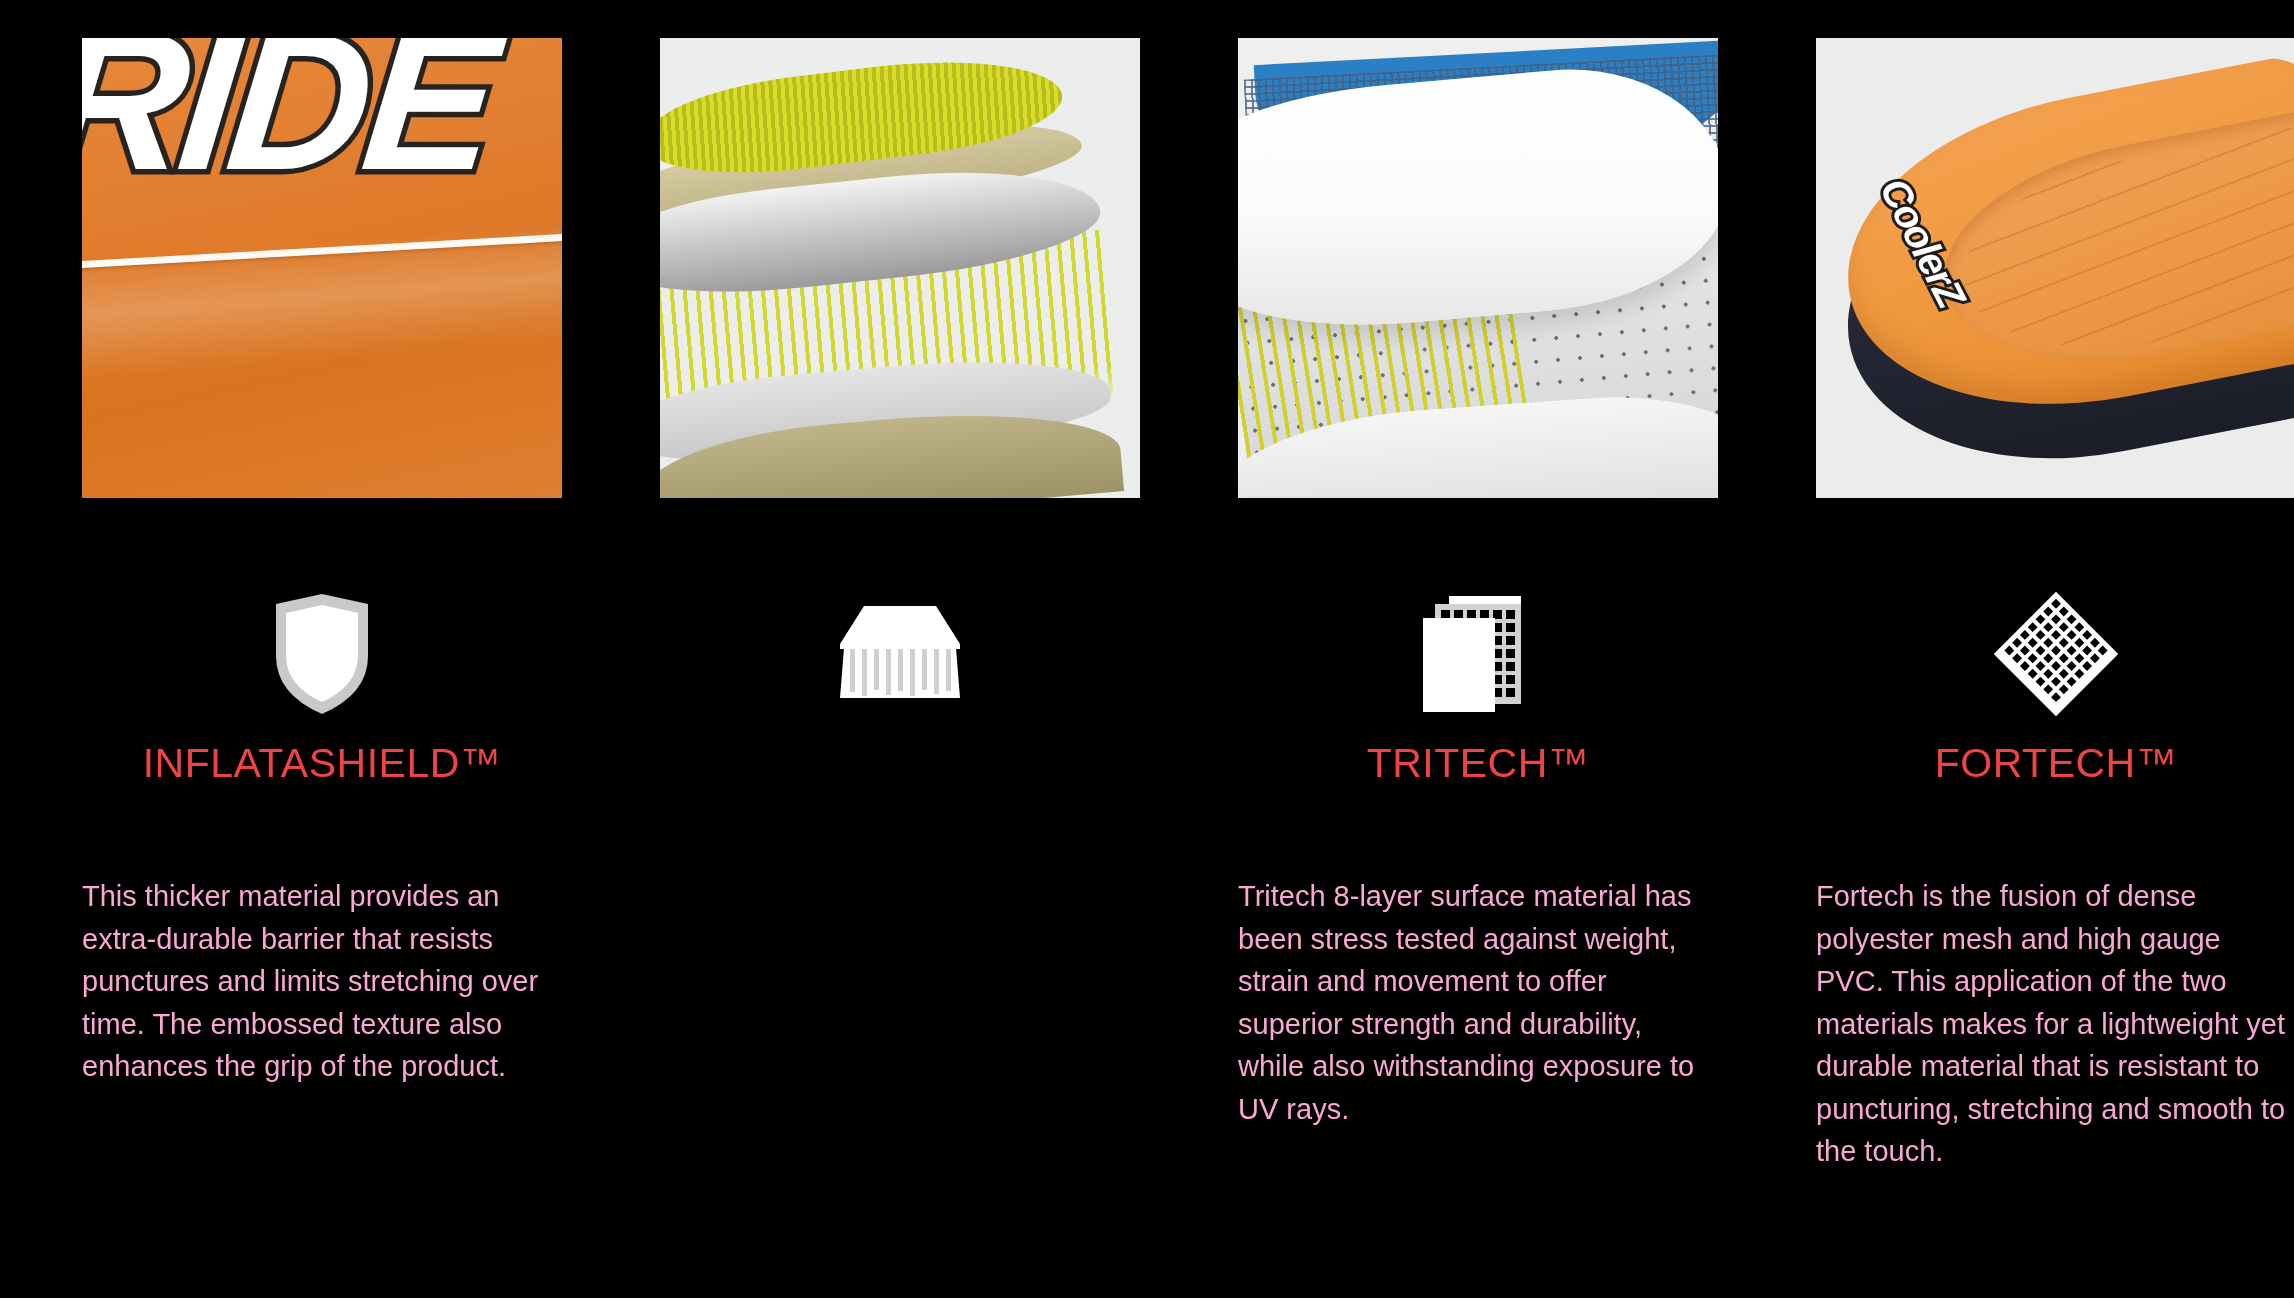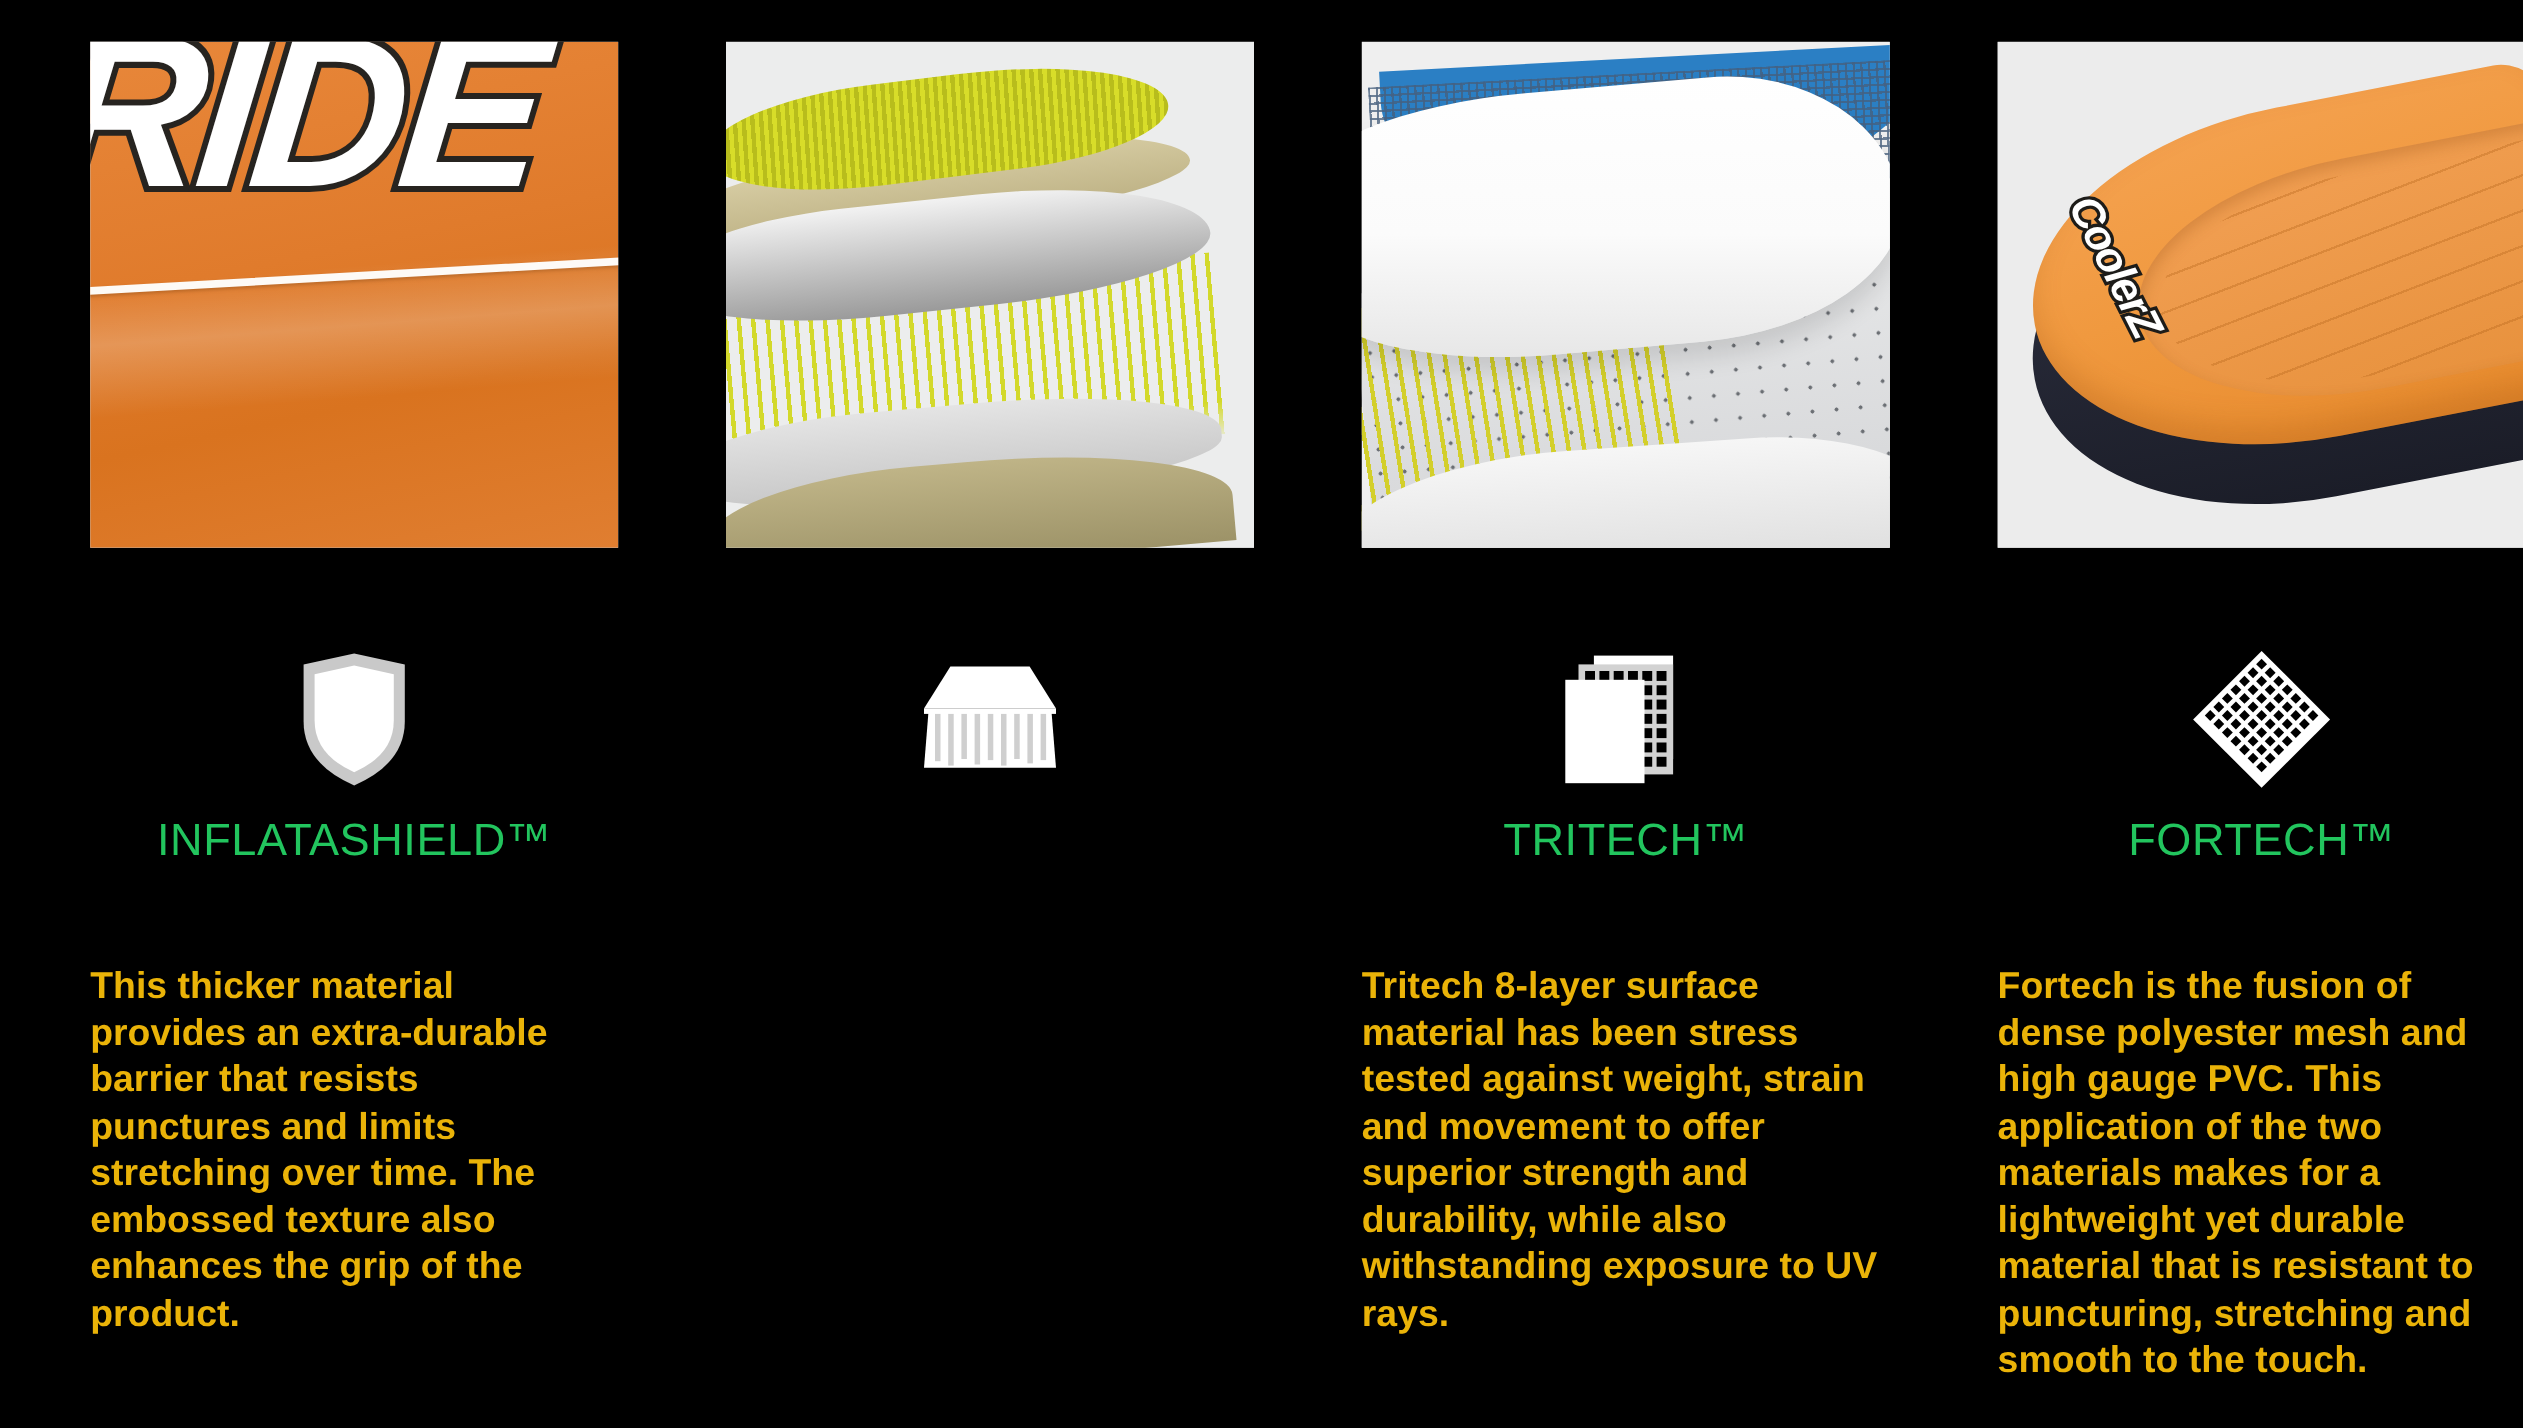--- a/index.html
+++ b/index.html
@@ -273,34 +273,34 @@
   .icon-wrap svg { display: block; }
 
   
   .heading {
     width: 480px;
     margin-top: 16px;
     text-align: center;
     font-size: 41px;
     font-weight: 400;
     letter-spacing: .5px;
-    color: #22c55e;
+    color: #ef4444;
     white-space: nowrap;
   }
 
   
   .body-wrap {
     width: 470px;
     margin-top: 88px;
   }
   .body-copy {
-    font-size: 34px;
+    font-size: 29px;
     line-height: 42.5px;
-    font-weight: 700;
-    color: #eab308;
+    font-weight: 400;
+    color: #f9a8d4;
   }
   .col:nth-child(4) .body-wrap { width: 480px; }
 </style>
 </head>
 <body>
 
 <div class="page">
   <div class="grid">
 
     <div class="col">

